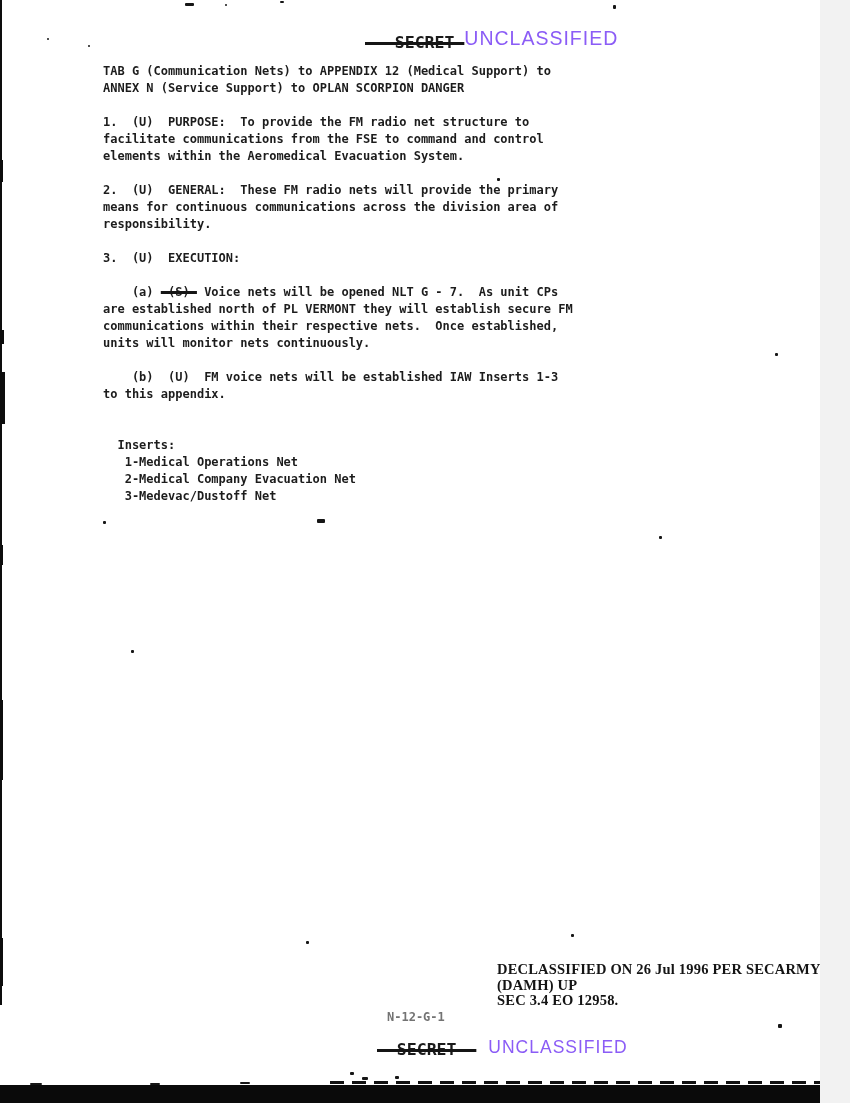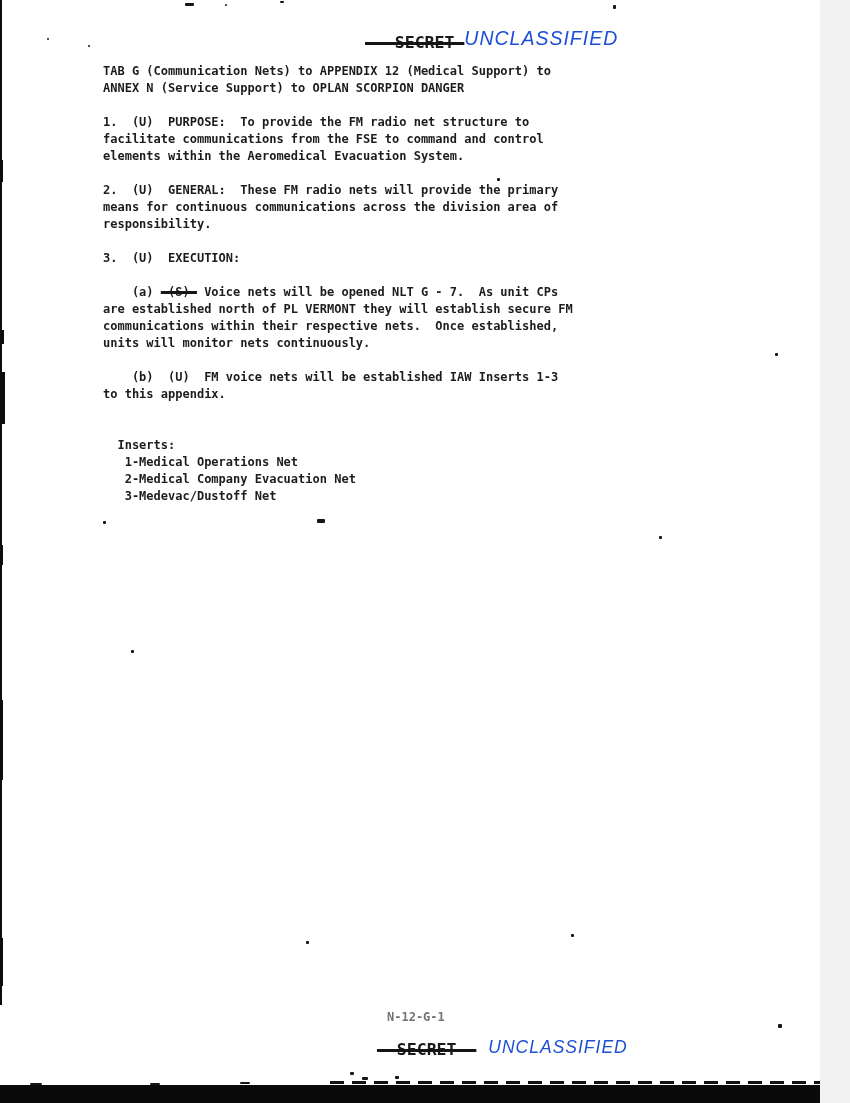--- a/index.html
+++ b/index.html
@@ -12,21 +12,21 @@
   .header-line{
     position:absolute;left:365px;top:30px;display:flex;align-items:baseline;
   }
   .secret-struck{
     font-family:"DejaVu Sans Mono",monospace;font-weight:bold;font-size:16.5px;
     white-space:pre;text-decoration:line-through;
     text-decoration-thickness:3px;text-decoration-color:#151515;
   }
   .unclassified-sans{
     font-family:"Liberation Sans","DejaVu Sans",sans-serif;font-size:19.5px;
-    letter-spacing:1px;position:relative;top:-3px;color:#1d4ed8;font-style:italic;
+    letter-spacing:1px;position:relative;top:-3px;color:#8b5cf6;
   }
   
   .doc-body{
     position:absolute;left:103px;top:63px;margin:0;
     font-family:"DejaVu Sans Mono",monospace;font-weight:bold;
     font-size:12px;line-height:17px;white-space:pre;color:#1c1c1c;
   }
   .struck-mark{
     text-decoration:line-through;text-decoration-thickness:2.5px;
     text-decoration-color:#151515;white-space:pre;
@@ -94,20 +94,24 @@
 
     (b)  (U)  FM voice nets will be established IAW Inserts 1-3
 to this appendix.
 
 
   Inserts:
    1-Medical Operations Net
    2-Medical Company Evacuation Net
    3-Medevac/Dustoff Net</span></pre>
 
+  <div class="stamp">
+    <div>DECLASSIFIED ON 26 Jul 1996 PER SECARMY (DAMH) UP</div>
+    <div>SEC 3.4 EO 12958.</div>
+  </div>
 
   <div class="page-number">N-12-G-1</div>
 
   <div class="footer-line">
     <span class="secret-struck">  SECRET  </span>
     <span class="unclassified-sans">UNCLASSIFIED</span>
   </div>
 
   <div class="artifact left-edge"></div>
   <div class="artifact edge-blob-1"></div>

